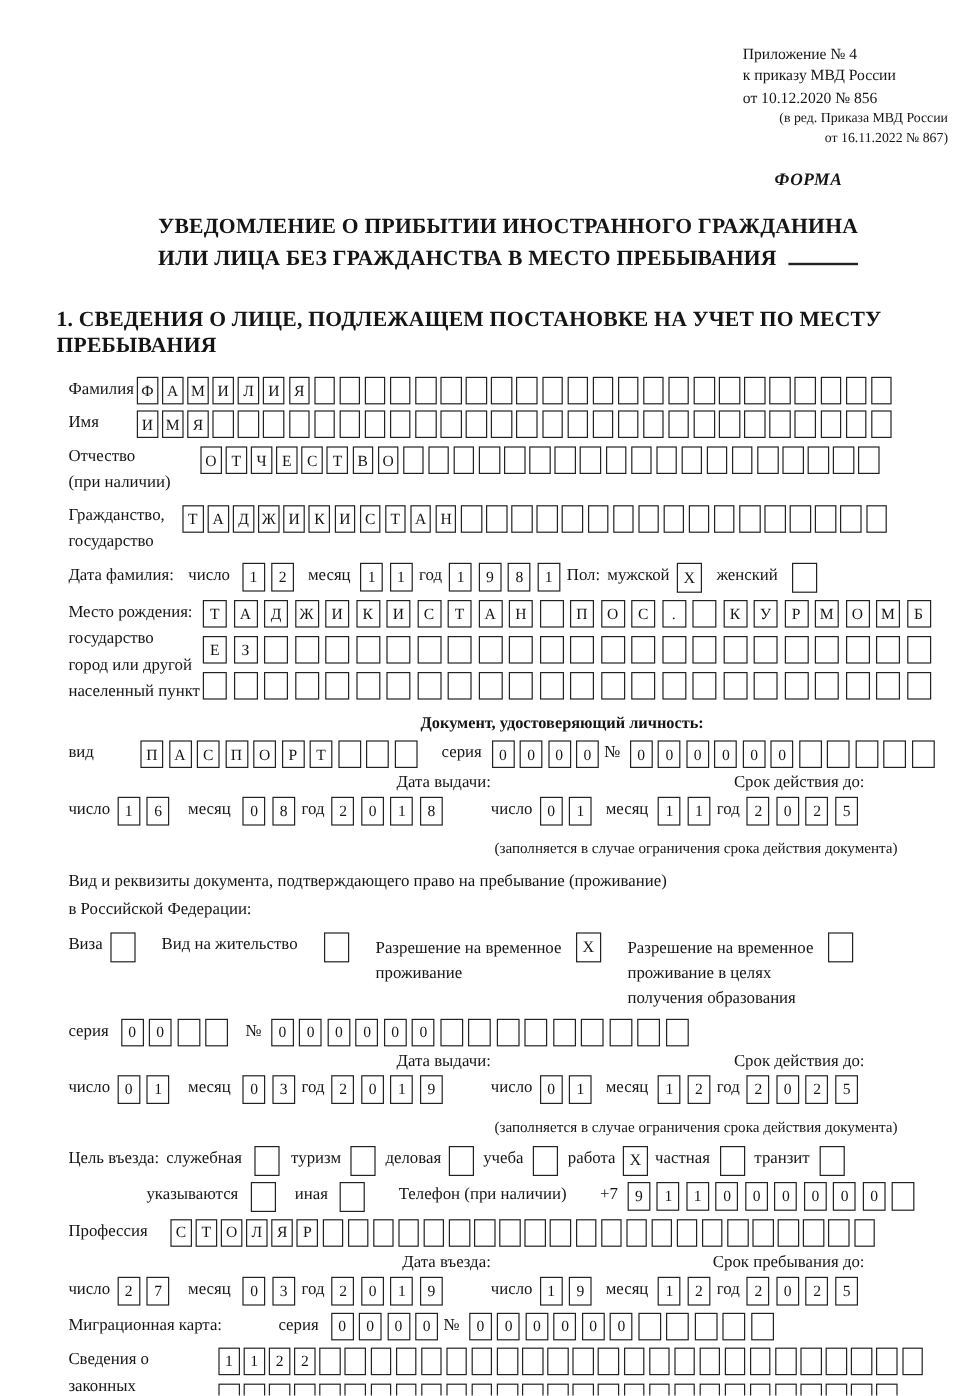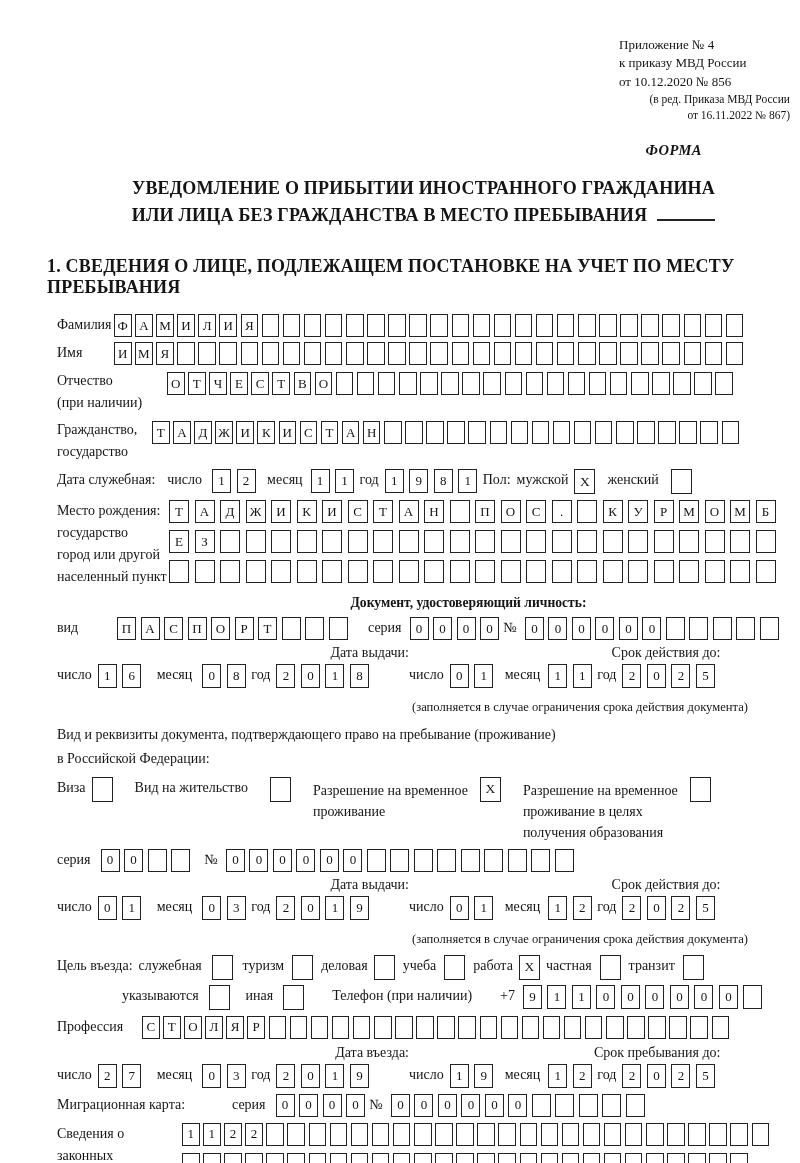--- a/index.html
+++ b/index.html
@@ -221,21 +221,21 @@
         <span class="cell"></span>
         <span class="cell"></span>
         <span class="cell"></span>
         <span class="cell"></span>
         <span class="cell"></span>
         <span class="cell"></span>
       </span>
   </div>
 
   <div class="row mt6">
-    <span class="sm-lbl">Дата служебная:</span>
+    <span class="sm-lbl">Дата фамилия:</span>
     <span class="sm-lbl ml12">число</span>
     <span class="boxes date ml10">
         <span class="cell">1</span>
         <span class="cell">2</span>
       </span>
     <span class="sm-lbl ml6">месяц</span>
     <span class="boxes date ml8">
         <span class="cell">1</span>
         <span class="cell">1</span>
       </span>

